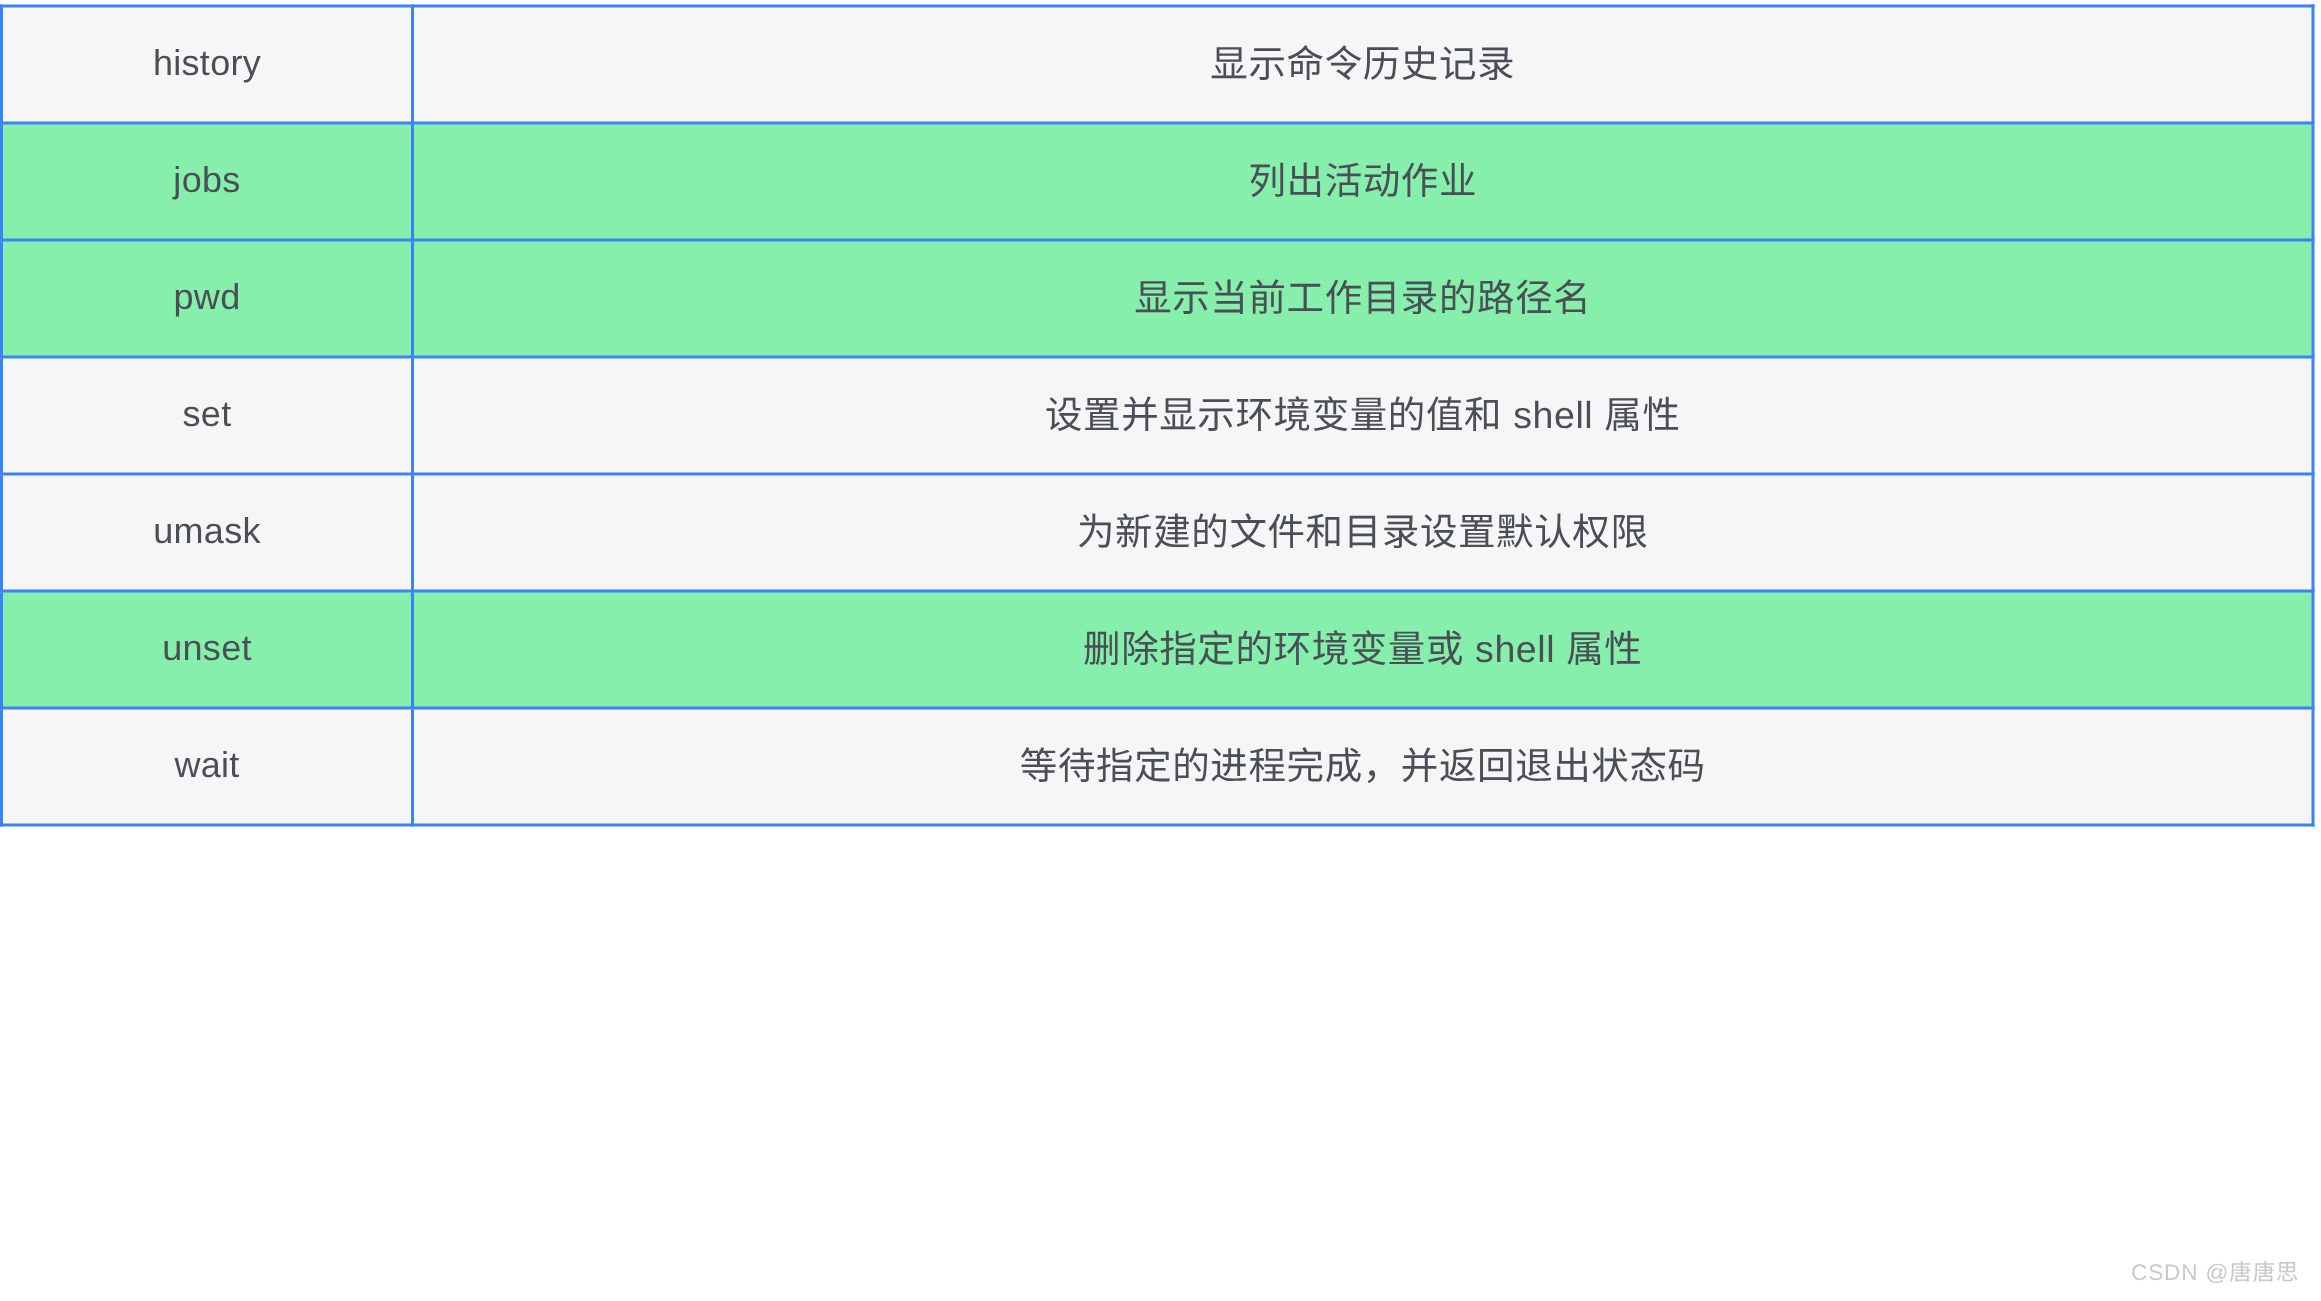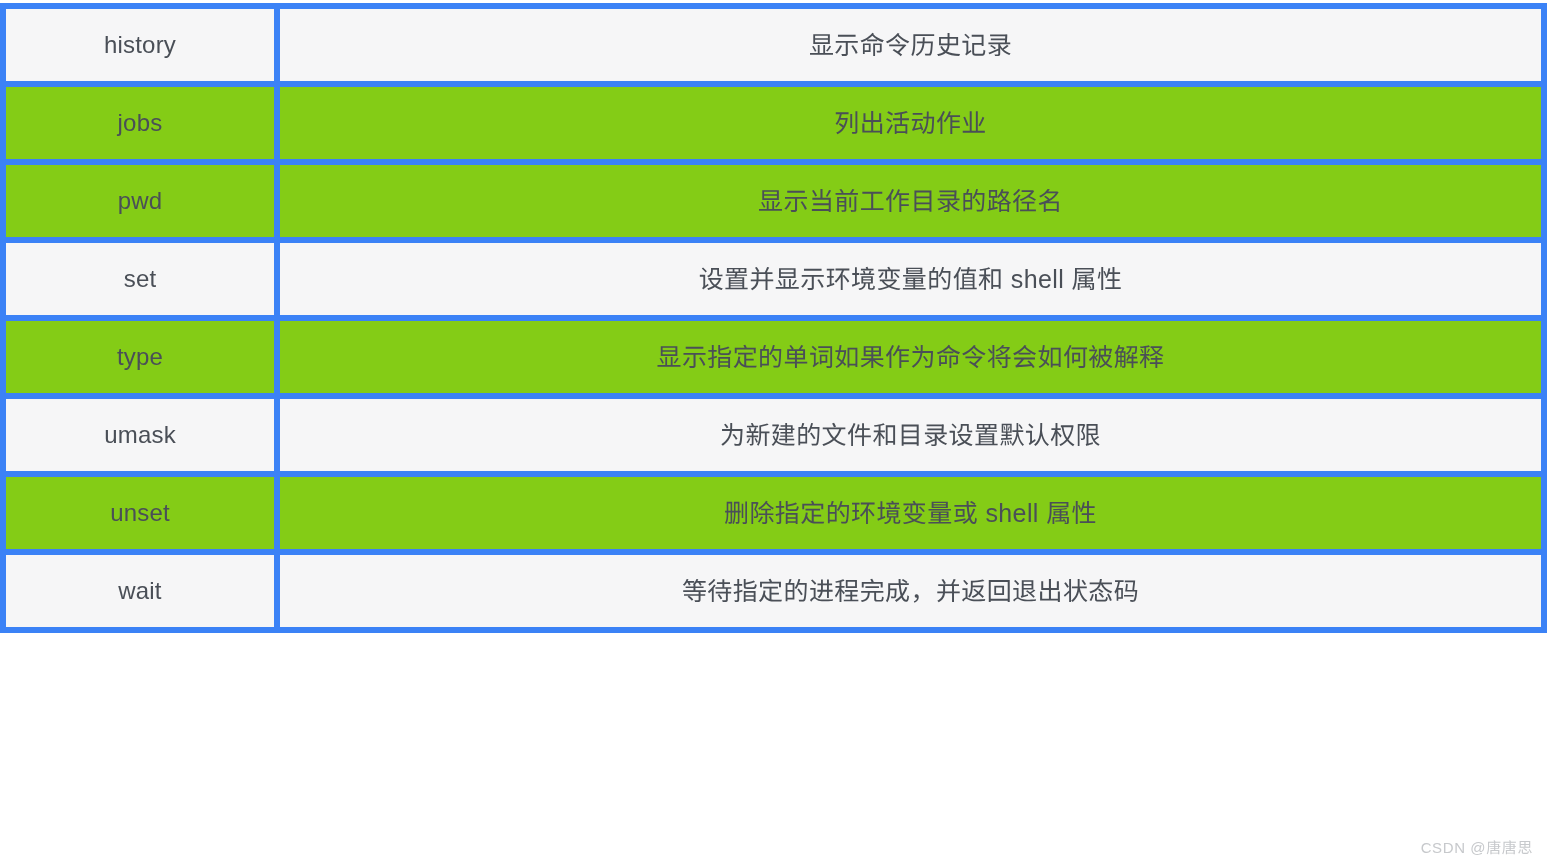--- a/index.html
+++ b/index.html
@@ -38,21 +38,21 @@
   }
 
   .cmd-table col.col-command { width: 274px; }
   .cmd-table col.col-description { width: 1267px; }
 
   .cmd-table tr {
     height: 78px;
   }
 
   .cmd-table td {
-    border: 6px solid #3b82f6;
+    border: 2px solid #3b82f6;
     text-align: center;
     vertical-align: middle;
     color: #4a4f57;
     font-size: 24px;
     font-weight: 400;
     line-height: 1.45;
     padding: 0 10px;
     white-space: nowrap;
   }
 
@@ -65,21 +65,21 @@
     font-size: 25px;
     letter-spacing: 0.4px;
   }
 
   
   .cmd-table tr.row-striped td {
     background: #f6f6f7;
   }
 
   .cmd-table tr.row-plain td {
-    background: #84cc16;
+    background: #86efac;
   }
 
   .watermark {
     position: absolute;
     right: 14px;
     bottom: 10px;
     font-size: 15px;
     color: #c7c9cc;
     letter-spacing: 0.6px;
     font-family: "Liberation Sans", "DejaVu Sans", sans-serif;
@@ -107,24 +107,20 @@
           <td class="cell-description">列出活动作业</td>
         </tr>
         <tr class="row-plain">
           <td class="cell-command">pwd</td>
           <td class="cell-description">显示当前工作目录的路径名</td>
         </tr>
         <tr class="row-striped">
           <td class="cell-command">set</td>
           <td class="cell-description">设置并显示环境变量的值和 shell 属性</td>
         </tr>
-        <tr class="row-plain">
-          <td class="cell-command">type</td>
-          <td class="cell-description">显示指定的单词如果作为命令将会如何被解释</td>
-        </tr>
         <tr class="row-striped">
           <td class="cell-command">umask</td>
           <td class="cell-description">为新建的文件和目录设置默认权限</td>
         </tr>
         <tr class="row-plain">
           <td class="cell-command">unset</td>
           <td class="cell-description">删除指定的环境变量或 shell 属性</td>
         </tr>
         <tr class="row-striped">
           <td class="cell-command">wait</td>

